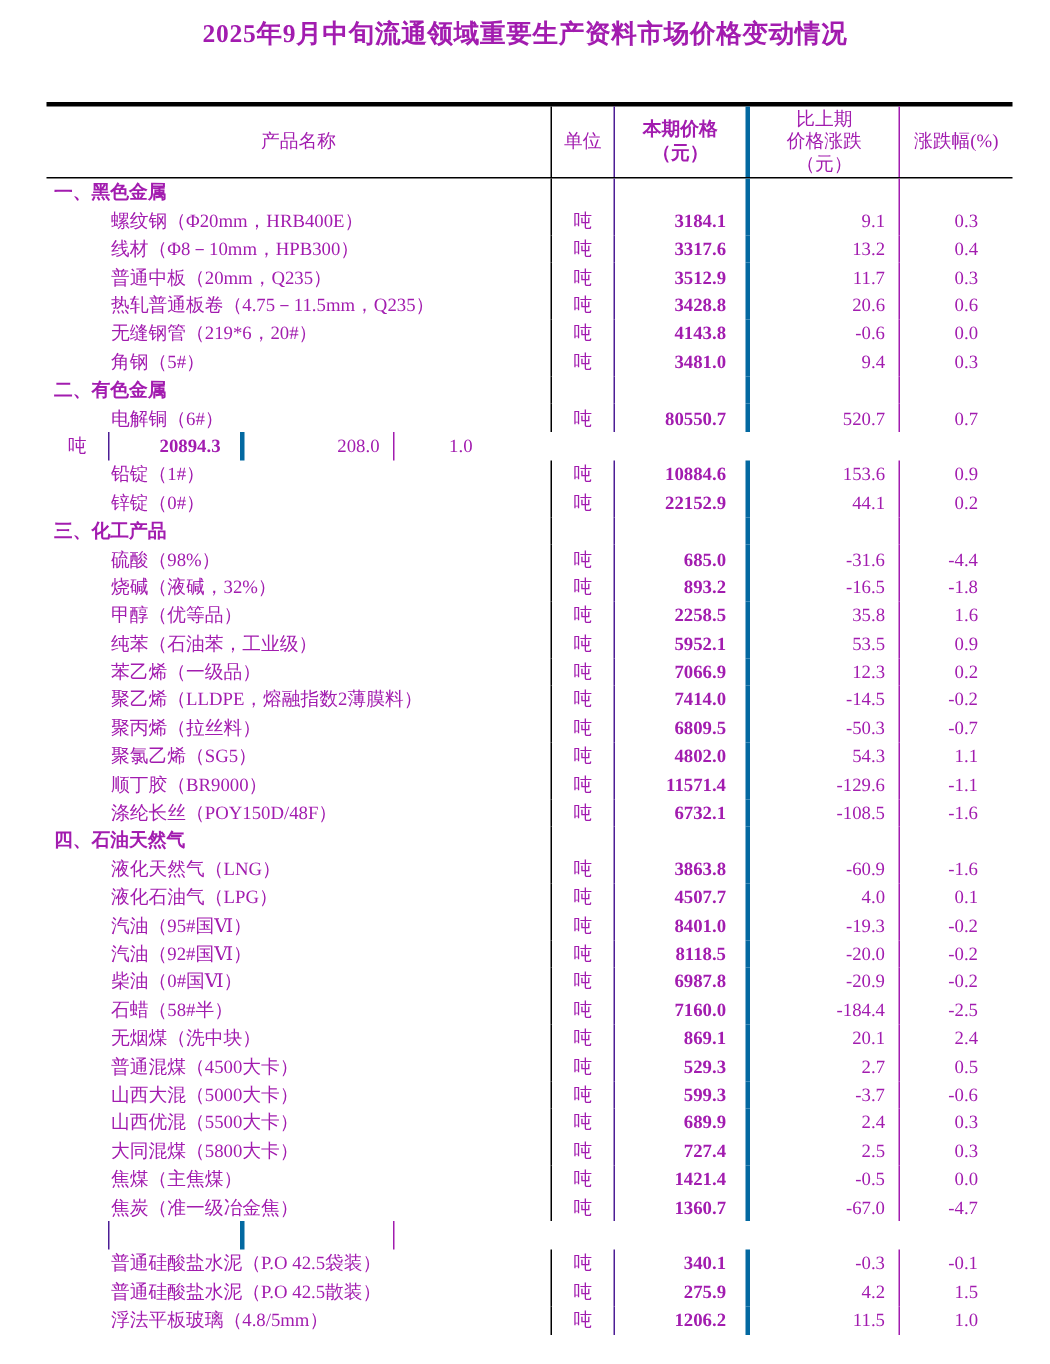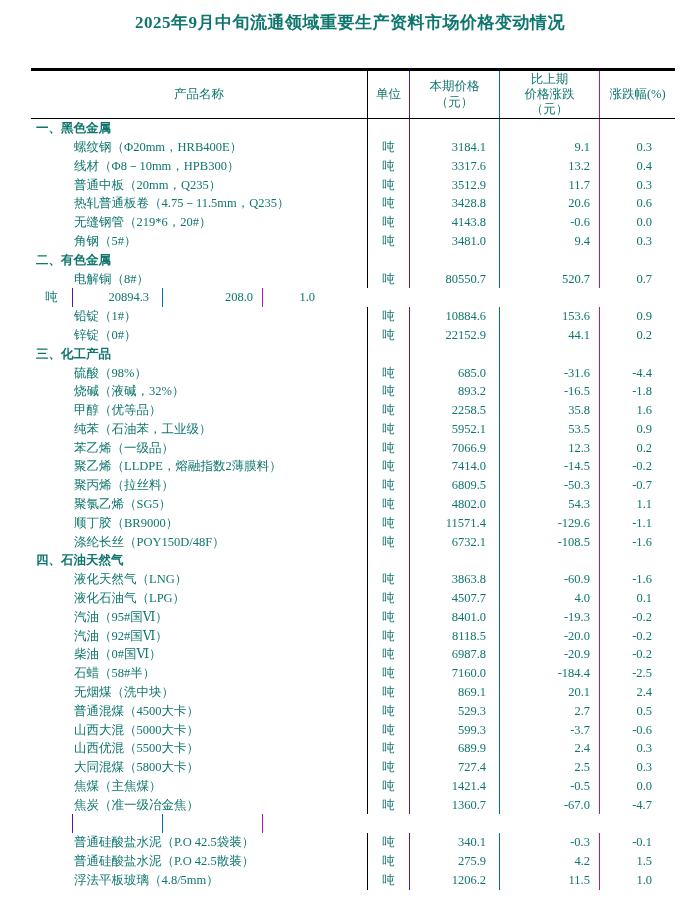--- a/index.html
+++ b/index.html
@@ -1,30 +1,30 @@
 <!DOCTYPE html>
 <html><head>
 <meta charset="utf-8">
 <style>
   html,body{margin:0;padding:0;background:#ffffff;}
   #page{position:relative;width:690px;height:909px;background:#ffffff;overflow:hidden;
-        font-family:"Liberation Serif","DejaVu Serif",serif;color:#0f766e;}
+        font-family:"Liberation Serif","DejaVu Serif",serif;color:#a21caf;}
   #doc-title{position:absolute;top:11px;left:0;width:700px;text-align:center;
              font-size:17px;font-weight:bold;letter-spacing:0.5px;}
   #price-table{position:absolute;top:68px;left:31px;width:644px;
                border-top:3px solid #000;box-sizing:content-box;}
   .thead{display:flex;height:47px;border-bottom:1px solid #000;}
   .hcell{box-sizing:border-box;display:flex;align-items:center;justify-content:center;
          text-align:center;font-size:12.5px;line-height:1.22;white-space:pre-line;height:100%;}
   .trow{display:flex;height:18.8px;}
   .cell{box-sizing:border-box;display:flex;align-items:center;height:100%;
         font-size:12.5px;line-height:1;white-space:nowrap;overflow:hidden;}
   .c1{width:337px;border-right:1px solid #000;}
   .c2{width:42px;border-right:1px solid #4c1d95;justify-content:center;}
-  .c3{width:90px;border-right:1px solid #0369a1;justify-content:flex-end;padding-right:13px;}
+  .c3{width:90px;border-right:3px solid #0369a1;justify-content:flex-end;padding-right:13px;font-weight:bold;}
   .c4{width:100px;border-right:1px solid #a21caf;justify-content:flex-end;padding-right:9px;}
   .c5{width:75px;justify-content:flex-end;padding-right:23px;}
   .section-name{padding-left:5px;font-weight:bold;}
   .item-name{padding-left:43px;}
 </style>
 </head>
 <body>
 
 <div id="page">
   <div id="doc-title">2025年9月中旬流通领域重要生产资料市场价格变动情况</div>
@@ -91,21 +91,21 @@
           <div class="cell c5">0.3</div>
         </div>
         <div class="trow">
           <div class="cell c1 section-name">二、有色金属</div>
           <div class="cell c2"></div>
           <div class="cell c3"></div>
           <div class="cell c4"></div>
           <div class="cell c5"></div>
         </div>
         <div class="trow">
-          <div class="cell c1 item-name">电解铜（8#）</div>
+          <div class="cell c1 item-name">电解铜（6#）</div>
           <div class="cell c2">吨</div>
           <div class="cell c3">80550.7</div>
           <div class="cell c4">520.7</div>
           <div class="cell c5">0.7</div>
         </div>
         <div class="trow">
           <div class="cell c2">吨</div>
           <div class="cell c3">20894.3</div>
           <div class="cell c4">208.0</div>
           <div class="cell c5">1.0</div>

